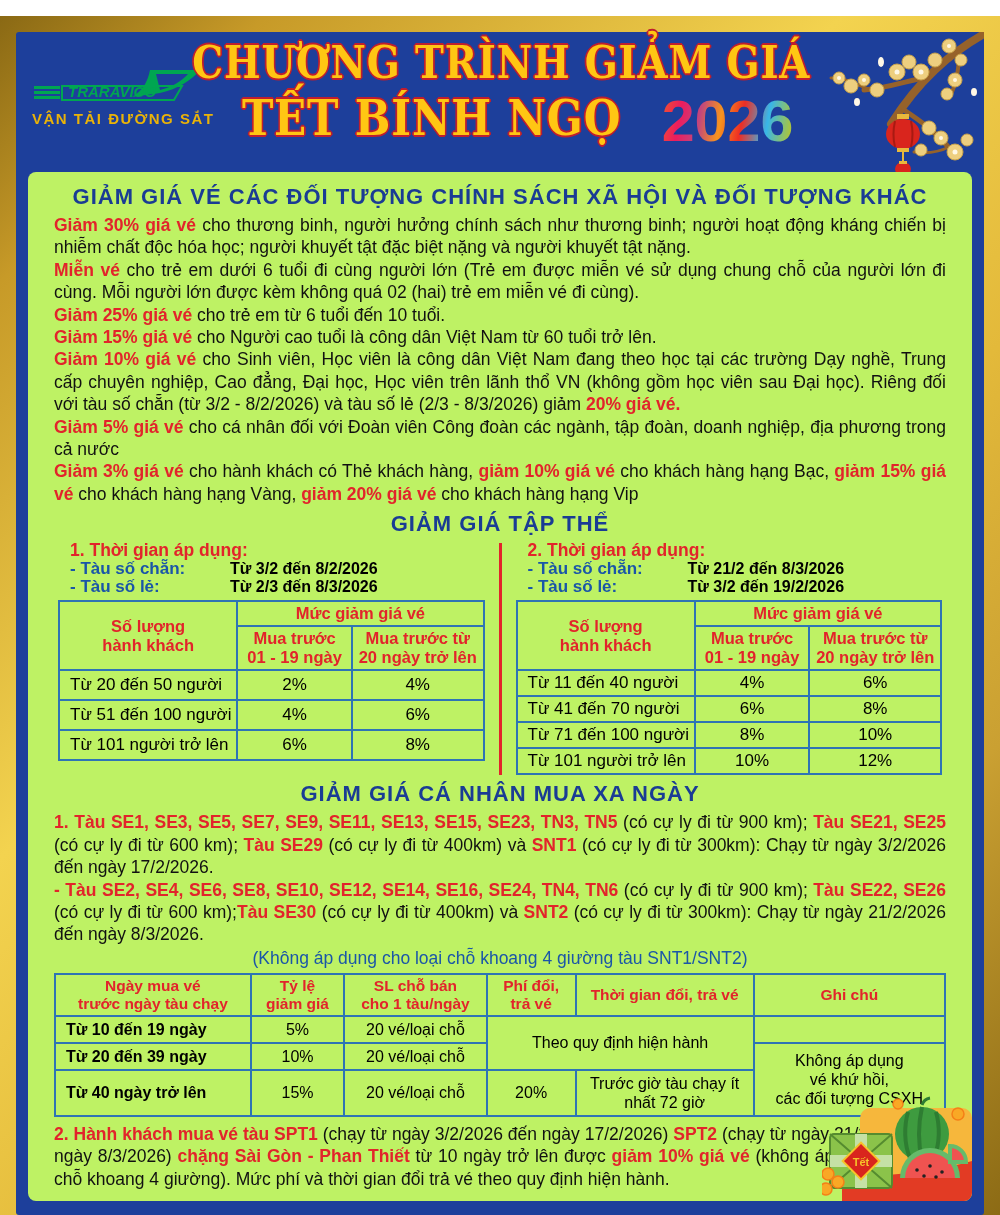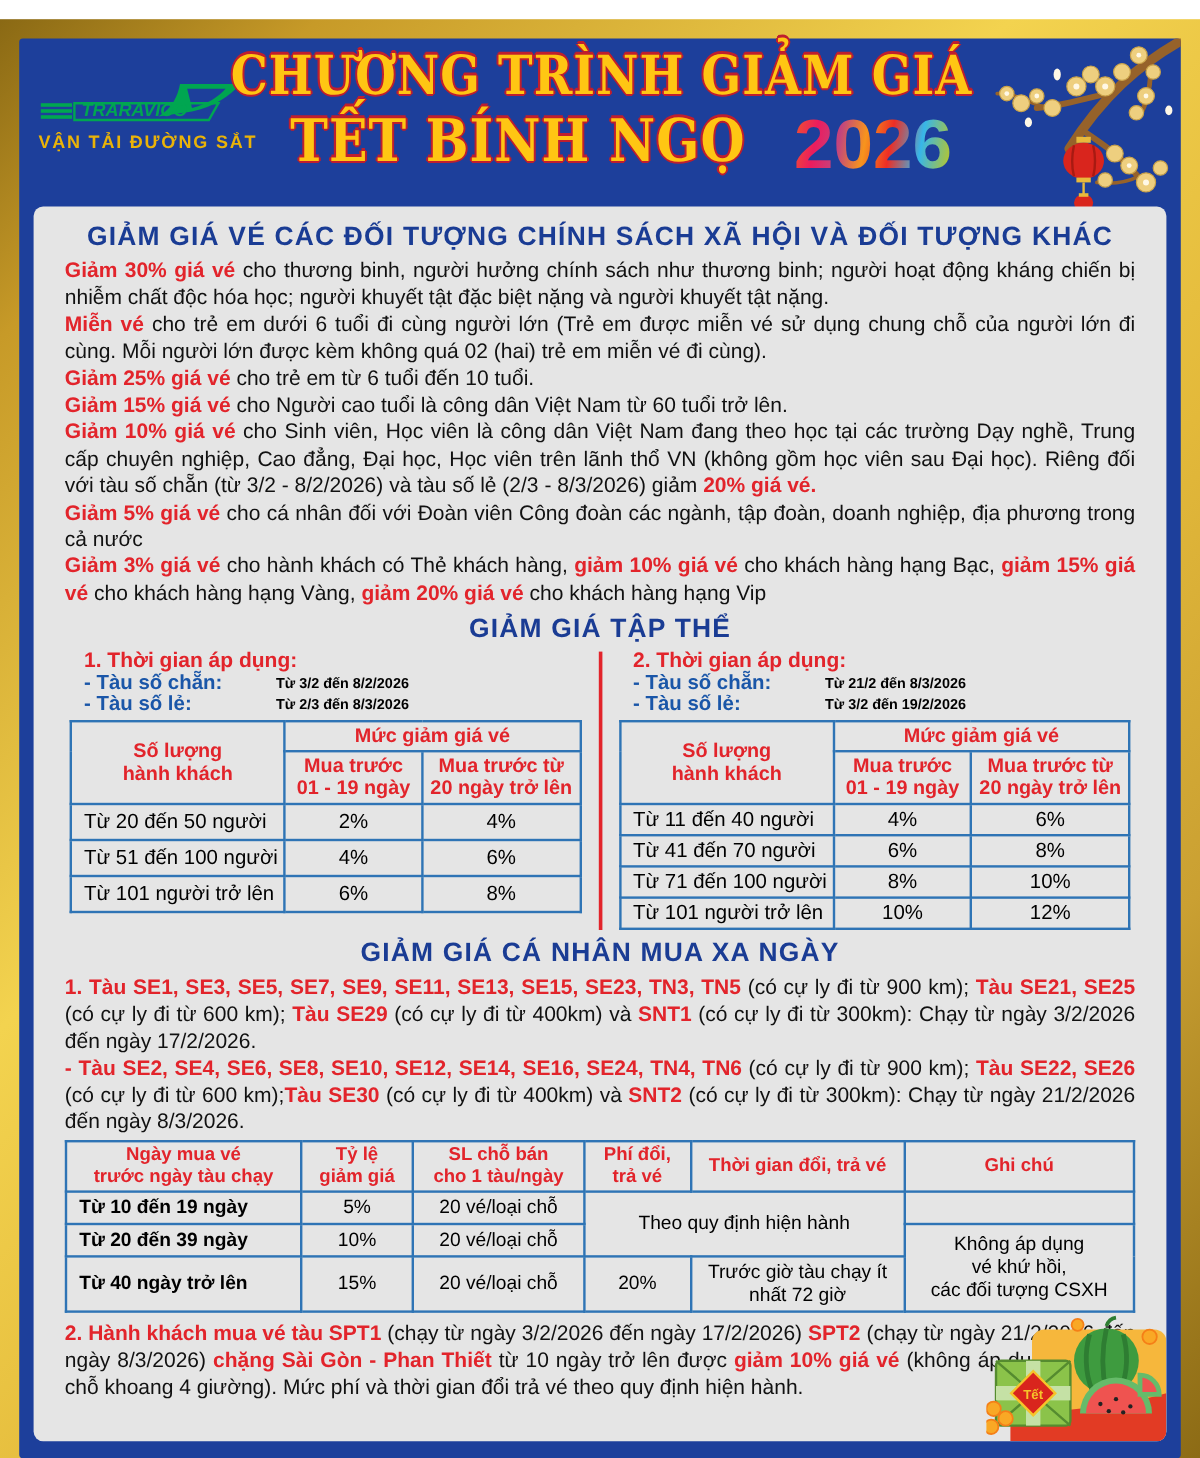--- a/index.html
+++ b/index.html
@@ -25,39 +25,39 @@
   .title-l2{font-size:49px;}
   .title-year{
     display:inline-block;font-family:"Liberation Sans",sans-serif;font-weight:bold;font-size:58px;
     vertical-align:-6px;margin-left:10px;transform:scaleX(1.02);text-shadow:none;
     background:linear-gradient(100deg,#f05a28 0%,#ec1c5e 16%,#c2457e 30%,#f7941d 45%,#ee2d24 60%,#37b6e9 78%,#aac43e 95%);
     -webkit-background-clip:text;background-clip:text;color:transparent;
   }
   .blossom{position:absolute;right:0;top:0;}
   
   .panel{
-    position:absolute;left:12px;right:12px;top:140px;bottom:14px;background:#e5e5e5;
+    position:absolute;left:12px;right:12px;top:140px;bottom:14px;background:#bef264;
     border-radius:8px;padding:6px 26px 6px;overflow:hidden;
   }
   h2.section-title{
     margin:6px 0 4px;text-align:center;color:#1a3c94;
     font-size:22px;font-weight:bold;letter-spacing:1px;
   }
   .rich{font-size:17.5px;line-height:22.4px;text-align:justify;color:#111;margin:0;}
   .seg-k{color:#111;}
   .seg-r{color:#e2242b;font-weight:bold;}
   .note-blue{color:#1a56a8;font-size:17.5px;text-align:center;margin:2px 0 4px;}
   
   .group-cols{display:flex;align-items:stretch;margin-top:2px;}
   .gcol{flex:1;min-width:0;padding:0 4px;}
   .vdivider{width:3px;background:#e2242b;margin:2px 10px 0;}
   .period-title{color:#e2242b;font-weight:bold;font-size:17.5px;line-height:19px;margin-left:12px;}
   .train-line{display:flex;line-height:18px;margin-left:12px;}
   .train-label{color:#1a56a8;font-weight:bold;font-size:17px;width:160px;flex:none;}
-  .train-value{color:#000;font-weight:bold;font-size:12px;}
+  .train-value{color:#000;font-weight:bold;font-size:16px;}
   table{border-collapse:collapse;width:100%;table-layout:fixed;}
   .gtable{margin-top:4px;}
   .gtable th,.gtable td{border:2px solid #2e74b5;text-align:center;white-space:pre-line;overflow:hidden;}
   .gtable th{color:#e2242b;font-weight:bold;font-size:16.5px;line-height:19px;padding:2px 2px;}
   .gtable td{font-size:17px;color:#000;padding:4px 2px;}
   .gtable td.lcell{text-align:left;padding-left:10px;}
   .gtable-right td{padding:2px 2px;}
   
   .itable{margin-top:4px;}
   .itable th,.itable td{border:2px solid #2e74b5;text-align:center;white-space:pre-line;overflow:hidden;}
@@ -261,20 +261,21 @@
               <td>12%</td>
             </tr>
           </tbody>
             </table>
         </div>
       </div>
 
       <h2 class="section-title">GIẢM GIÁ CÁ NHÂN MUA XA NGÀY</h2>
       <p class="rich"><span class="seg-r">1. Tàu SE1, SE3, SE5, SE7, SE9, SE11, SE13, SE15, SE23, TN3, TN5</span><span class="seg-k"> (có cự ly đi  từ 900 km); </span><span class="seg-r">Tàu SE21, SE25</span><span class="seg-k"> (có cự ly đi từ 600 km); </span><span class="seg-r">Tàu SE29</span><span class="seg-k"> (có cự ly đi từ 400km) và </span><span class="seg-r">SNT1</span><span class="seg-k"> (có cự ly đi từ 300km): Chạy từ ngày 3/2/2026 đến ngày 17/2/2026.</span></p>
       <p class="rich"><span class="seg-r"> - Tàu SE2, SE4, SE6, SE8, SE10, SE12, SE14, SE16, SE24, TN4, TN6</span><span class="seg-k"> (có cự ly đi  từ 900 km); </span><span class="seg-r">Tàu SE22, SE26</span><span class="seg-k"> (có cự ly đi từ 600 km);</span><span class="seg-r">Tàu SE30</span><span class="seg-k"> (có cự ly đi từ 400km) và </span><span class="seg-r">SNT2</span><span class="seg-k"> (có cự ly đi từ 300km): Chạy từ ngày 21/2/2026 đến ngày 8/3/2026.</span></p>
+      <div class="note-blue">(Không áp dụng cho loại chỗ khoang 4 giường tàu SNT1/SNT2)</div>
 
       <table class="itable">
         <colgroup>
           <col style="width:22%">
             <col style="width:10.5%">
             <col style="width:16%">
           <col style="width:10%">
             <col style="width:20%">
             <col style="width:21.5%">
         </colgroup>

